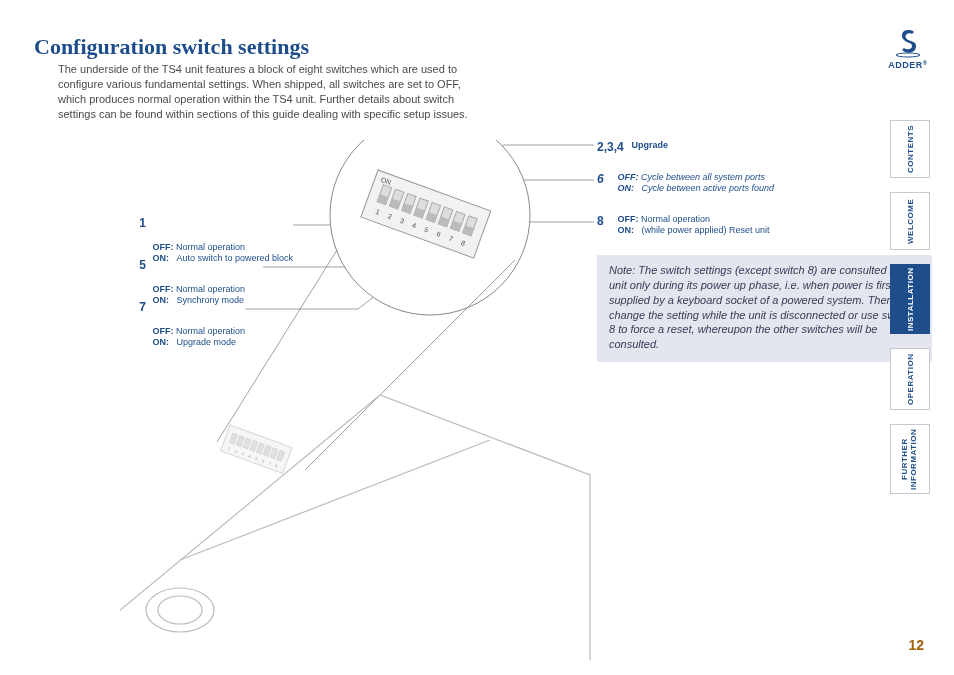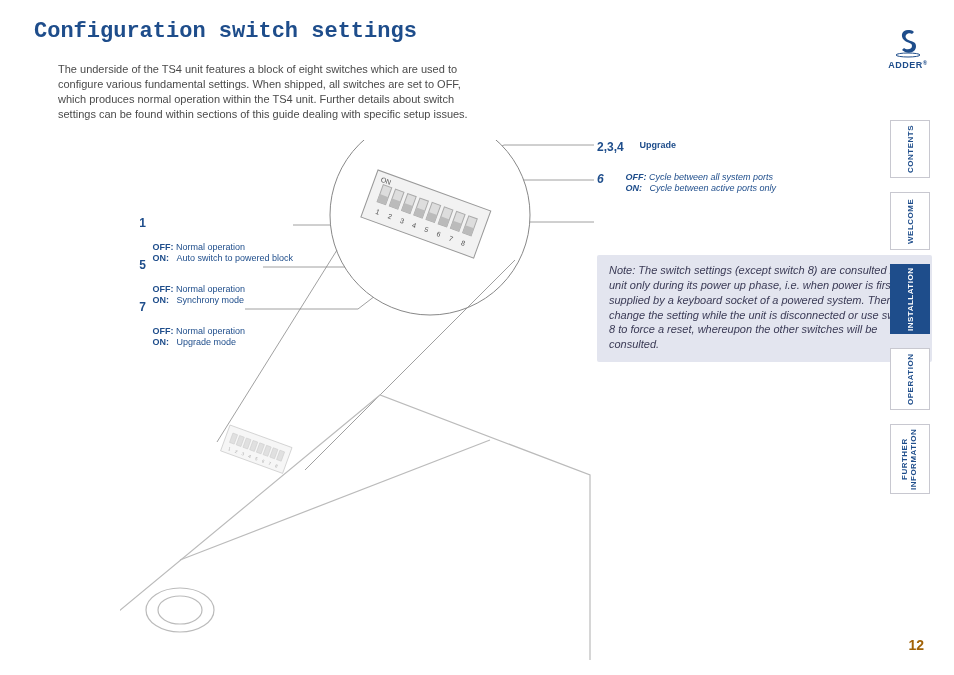--- a/index.html
+++ b/index.html
@@ -15,22 +15,22 @@
   }
   .page {
     position: relative;
     width: 954px;
     height: 675px;
     box-sizing: border-box;
   }
   .title {
     position: absolute;
     left: 34px;
-    top: 19px;
-    font-family: Liberation Mono, monospace;
+    top: 34px;
+    font-family: Liberation Serif, serif;
     font-weight: bold;
     font-size: 22px;
     color: #1e4d8b;
   }
   .intro {
     position: absolute;
     left: 58px;
     top: 62px;
     width: 410px;
     font-size: 11px;
@@ -59,21 +59,21 @@
 
   
   .callout-r { position: absolute; font-size: 9px; color: #1e4d8b; line-height: 1.25; }
   .callout-r .num {
     display: inline-block;
     font-weight: bold;
     font-size: 12px;
     width: 28px;
     text-align: left;
     vertical-align: top;
-    margin-right: 12px;
+    margin-right: 4px;
   }
   .callout-r .desc { display: inline-block; vertical-align: top; }
   .callout-r .lab { font-weight: bold; }
 
   
   .note {
     position: absolute;
     left: 597px;
     top: 255px;
     width: 335px;
@@ -197,24 +197,31 @@
 
   <div class="callout-r" style="left:597px; top:140px;">
     <span class="num">2,3,4</span>
     <span class="desc"><span class="lab">Upgrade</span></span>
   </div>
 
   <div class="callout-r" style="left:597px; top:172px;font-style:italic;">
     <span class="num" style="width:14px;">6</span>
     <span class="desc">
       <span class="lab">OFF:</span>&nbsp;<span>Cycle between all system ports</span><br>
-      <span class="lab">ON:</span>&nbsp;&nbsp;&nbsp;<span>Cycle between active ports only</span>
-    </span>
-  </div>
-
+      <span class="lab">ON:</span>&nbsp;&nbsp;&nbsp;<span>Cycle between active ports found</span>
+    </span>
+  </div>
+
+  <div class="callout-r" style="left:597px; top:214px;">
+    <span class="num" style="width:14px;">8</span>
+    <span class="desc">
+      <span class="lab">OFF:</span>&nbsp;<span>Normal operation</span><br>
+      <span class="lab">ON:</span>&nbsp;&nbsp;&nbsp;<span>(while power applied) Reset unit</span>
+    </span>
+  </div>
 
   <div class="note">Note: The switch settings (except switch 8) are consulted by the unit only during its power up phase, i.e. when power is first supplied by a keyboard socket of a powered system. Therefore, change the setting while the unit is disconnected or use switch 8 to force a reset, whereupon the other switches will be consulted.</div>
 
   <div class="diagram">
     <svg width="520" height="520" viewBox="0 0 520 520">
 
       <g stroke="#888" stroke-width="0.8" fill="none">
 
         <line x1="173" y1="85" x2="238" y2="85"></line>
         <line x1="238" y1="85" x2="275" y2="62"></line>

